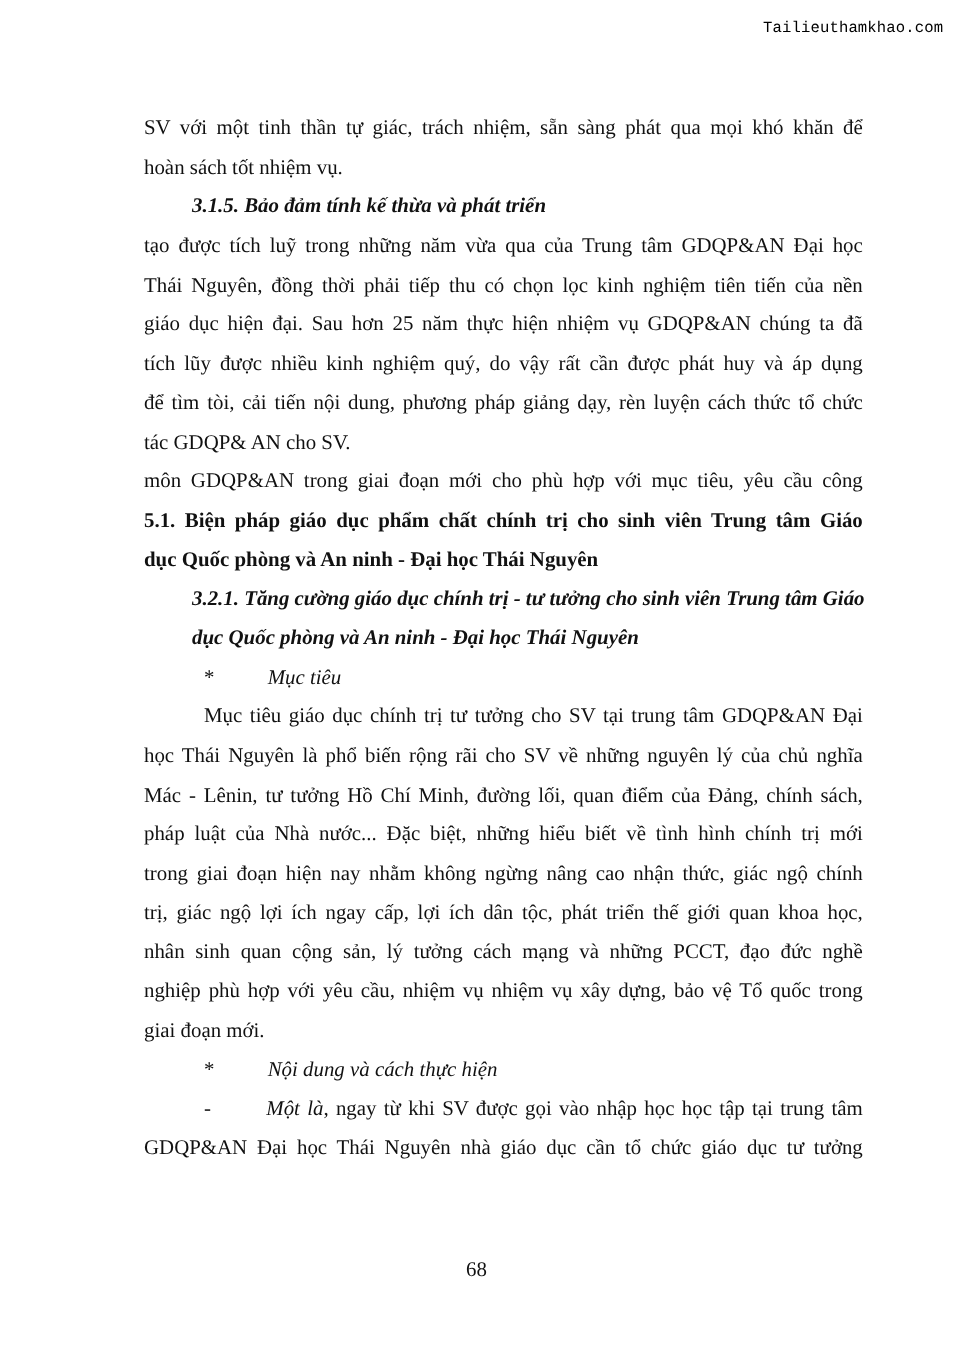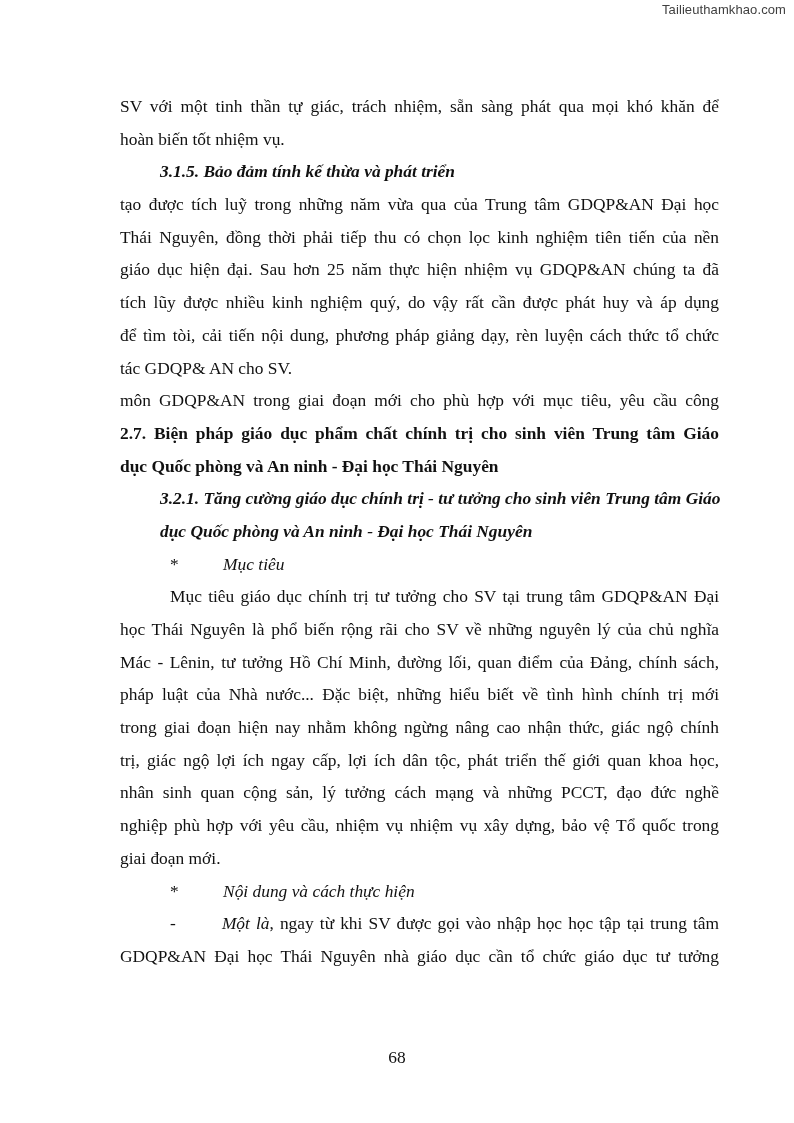--- a/index.html
+++ b/index.html
@@ -10,25 +10,25 @@
     body {
       width: 794px;
       height: 1123px;
       position: relative;
       overflow: hidden;
       font-family: "Liberation Serif", "DejaVu Serif", serif;
       color: #111111;
     }
     .watermark {
       position: absolute;
-      top: 2px;
+      top: 16px;
       right: 8px;
-      font-family: Liberation Sans, sans-serif;
+      font-family: Liberation Mono, monospace;
       font-size: 13px;
-      color: #404040;
+      color: #000000;
       letter-spacing: 0.1px;
     }
     .page {
       position: absolute;
       left: 120px;
       top: 90px;
       width: 599px;
     }
     .line {
       font-size: 17.4px;
@@ -56,33 +56,33 @@
     }
   </style>
 </head>
 <body>
 
 <div class="watermark">Tailieuthamkhao.com</div>
 
 <div class="page">
 
   <div class="line">SV với một tinh thần tự giác, trách nhiệm, sẵn sàng phát qua mọi khó khăn để</div>
-  <div class="line last">hoàn biến tốt nhiệm vụ.</div>
+  <div class="line last">hoàn sách tốt nhiệm vụ.</div>
 
   <div class="line last bold italic">3.1.5. Bảo đảm tính kế thừa và phát triển</div>
 
   <div class="line">tạo được tích luỹ trong những năm vừa qua của Trung tâm GDQP&amp;AN Đại học</div>
   <div class="line">Thái Nguyên, đồng thời phải tiếp thu có chọn lọc kinh nghiệm tiên tiến của nền</div>
   <div class="line">giáo dục hiện đại. Sau hơn 25 năm thực hiện nhiệm vụ GDQP&amp;AN chúng ta đã</div>
   <div class="line">tích lũy được nhiều kinh nghiệm quý, do vậy rất cần được phát huy và áp dụng</div>
   <div class="line">để tìm tòi, cải tiến nội dung, phương pháp giảng dạy, rèn luyện cách thức tổ chức</div>
   <div class="line last">tác GDQP&amp; AN cho SV.</div>
   <div class="line">môn GDQP&amp;AN trong giai đoạn mới cho phù hợp với mục tiêu, yêu cầu công</div>
 
-  <div class="line bold">2.7. Biện pháp giáo dục phẩm chất chính trị cho sinh viên Trung tâm Giáo</div>
+  <div class="line bold">5.1. Biện pháp giáo dục phẩm chất chính trị cho sinh viên Trung tâm Giáo</div>
   <div class="line last bold">dục Quốc phòng và An ninh - Đại học Thái Nguyên</div>
 
   <div class="line bold italic">3.2.1. Tăng cường giáo dục chính trị - tư tưởng cho sinh viên Trung tâm Giáo</div>
   <div class="line last bold italic">dục Quốc phòng và An ninh - Đại học Thái Nguyên</div>
 
   <div class="line last indent"><span>* </span><span class="italic">Mục tiêu</span></div>
 
   <div class="line indent">Mục tiêu giáo dục chính trị tư tưởng cho SV tại trung tâm GDQP&amp;AN Đại</div>
   <div class="line">học Thái Nguyên là phổ biến rộng rãi cho SV về những nguyên lý của chủ nghĩa</div>
   <div class="line">Mác - Lênin, tư tưởng Hồ Chí Minh, đường lối, quan điểm của Đảng, chính sách,</div>

